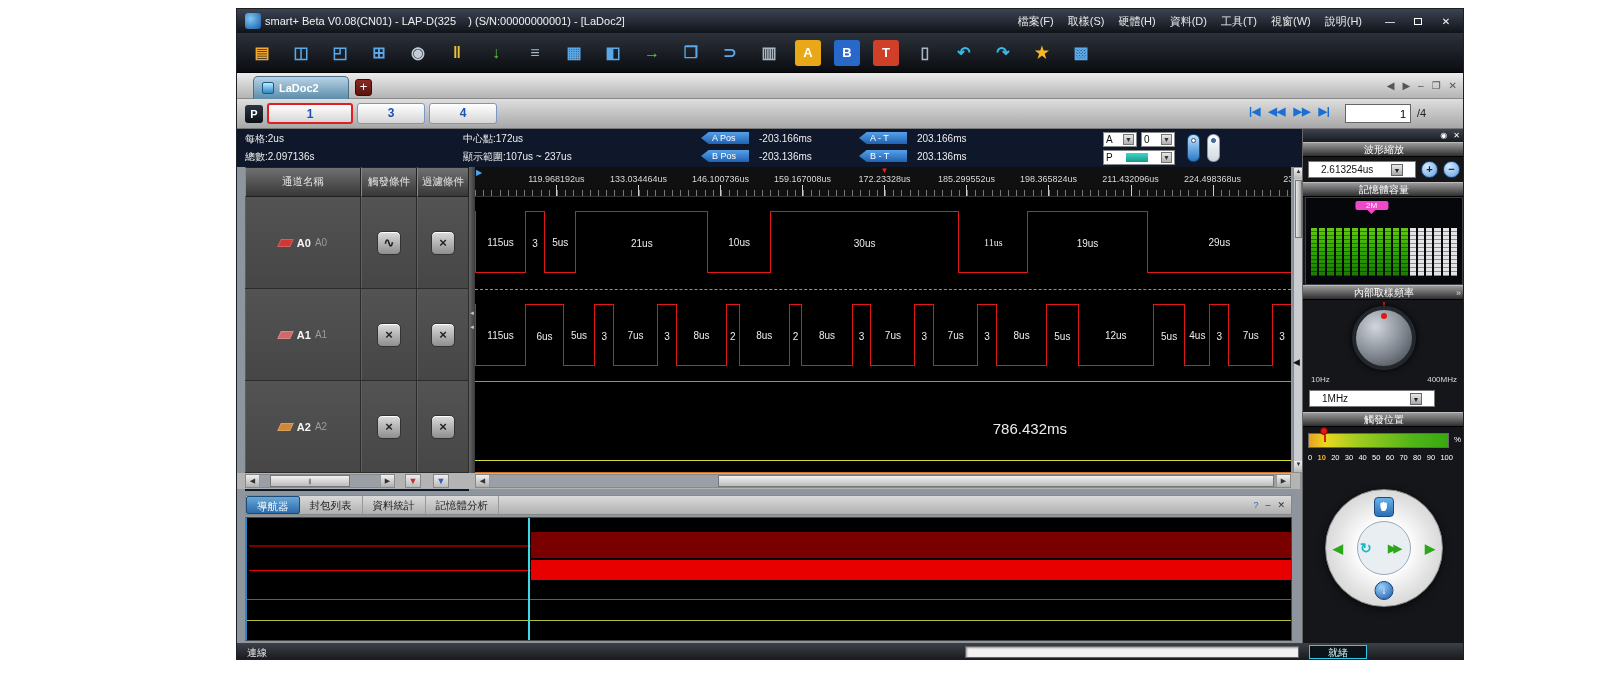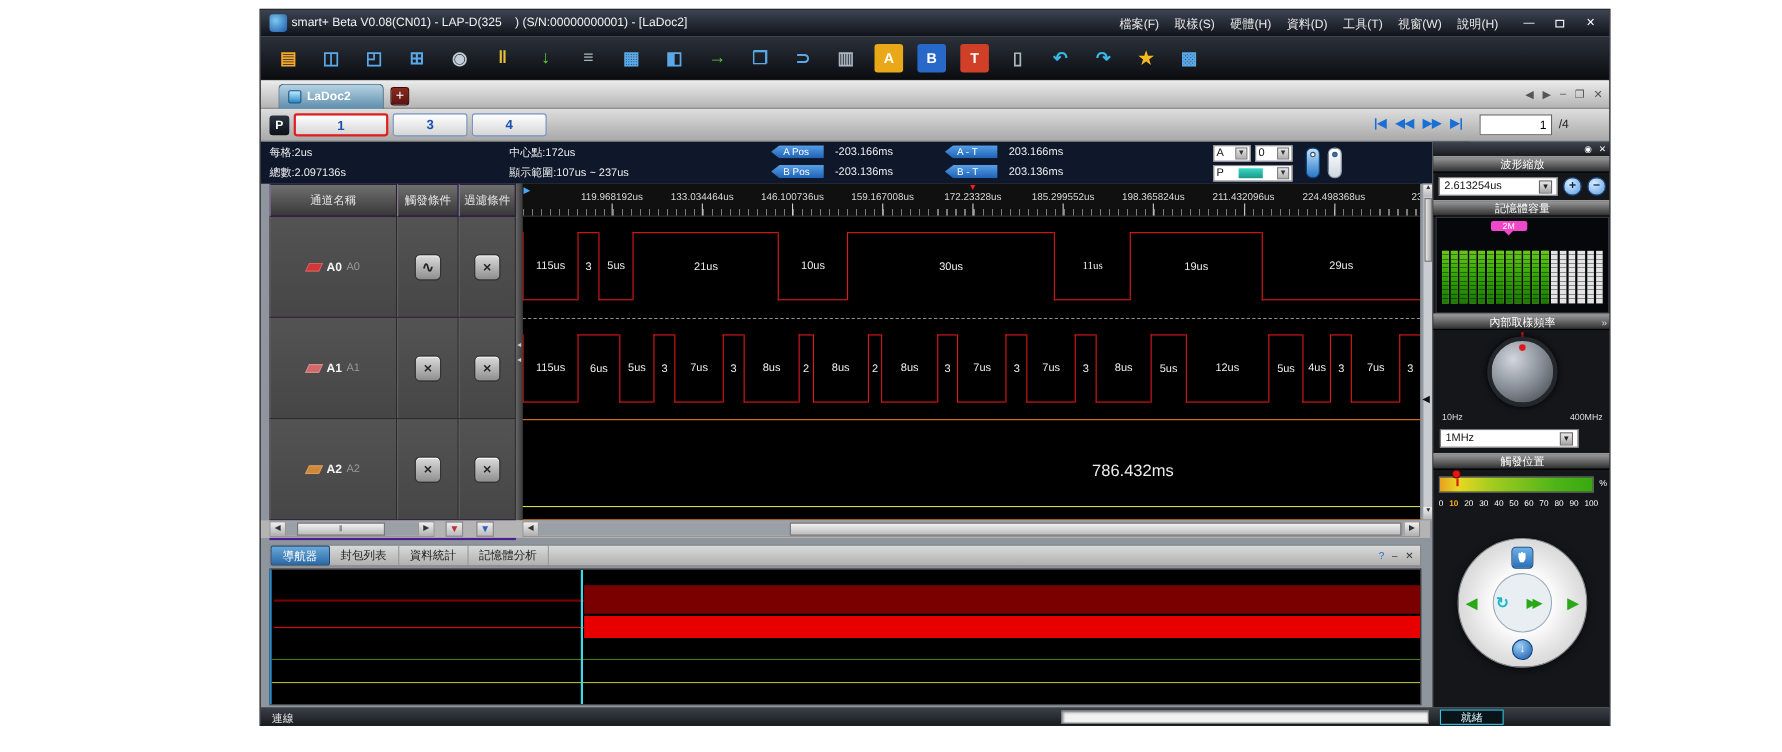--- a/index.html
+++ b/index.html
@@ -43,21 +43,21 @@
   .badge{display:inline-block;min-width:48px;background:linear-gradient(#57a0e8,#1e62b4);color:#fff;font-size:9px;padding:1px 5px 1px 11px;clip-path:polygon(0 50%,16% 0,100% 0,100% 100%,16% 100%)}
   .msel{position:absolute;height:15px;background:#fff;border:1px solid #888;color:#111;font-size:10px;display:flex;align-items:center;justify-content:space-between;padding:0 2px}
   .msel .dd{width:11px;height:11px;background:linear-gradient(#e8e8e8,#b0b0b0);border:1px solid #777;font-size:7px;line-height:10px;text-align:center;color:#333}
   .pin{position:absolute;width:13px;height:28px;border-radius:6px}
   .pin.a{background:linear-gradient(#bfe4ff,#2a78c8);border:1px solid #11497e}
   .pin.b{background:linear-gradient(#ffffff,#cfd8e0);border:1px solid #8899aa}
   .pin i{display:block;width:5px;height:5px;border-radius:50%;background:#fff;margin:3px auto 0;border:1px solid #456}
   .pin.b i{background:#2a78c8}
 
   
-  .chpanel{position:absolute;left:8px;top:158px;width:224px;height:324px;background:#4c1d95}
+  .chpanel{position:absolute;left:8px;top:158px;width:224px;height:324px;background:#0f172a}
   .chhead{display:flex;height:30px}
   .chh{background:linear-gradient(#707070,#383838);border:1px solid #202020;border-left-color:#8a8a8a;color:#e4e4e4;font-size:10.5px;display:flex;align-items:center;justify-content:center}
   .cw0{width:116px}.cw1{width:56px}.cw2{width:52px}
   .chrow{display:flex;height:92px;background:linear-gradient(#535353,#464646);border-bottom:1px solid #2c2c2c}
   .chc{display:flex;align-items:center;justify-content:center;border-right:1px solid #2c2c2c;border-left:1px solid #5f5f5f}
   .pen{width:13px;height:8px;transform:skewX(-25deg);margin-right:5px;border:1px solid #fff3}
   .chname{font-size:11px;font-weight:bold;color:#f5f5f5;margin-right:4px}
   .chsub{font-size:10px;color:#9a9a9a}
   .sqbtn{width:24px;height:24px;border-radius:5px;background:linear-gradient(#dcdcdc,#8e8e8e);border:1px solid #333;box-shadow:inset 0 1px 0 #fff;color:#222;font-size:13px;font-weight:bold;display:flex;align-items:center;justify-content:center}
   .collapse-strip{position:absolute;left:232px;top:158px;width:6px;height:306px;background:linear-gradient(90deg,#666,#3a3a3a);color:#ccc;font-size:7px;display:flex;flex-direction:column;justify-content:center;align-items:center;gap:6px}
@@ -113,21 +113,21 @@
   .st-left{position:absolute;left:10px;top:3px}
   .st-progress{position:absolute;left:728px;top:3px;width:334px;height:12px;background:#f2f2f2;border:1px solid #666;box-shadow:inset 1px 1px 2px #999}
   .st-ready{position:absolute;left:1072px;top:2px;width:58px;height:14px;border:1px solid #30c8e8;background:#0a1418;color:#d8f8ff;text-align:center;line-height:13px}
 
   
   .rpanel{position:absolute;left:1065px;top:120px;width:163px;height:514px;background:#14161a;border-left:1px solid #666}
   .rp-titlebar{height:13px;background:linear-gradient(#3e4450,#181b20);display:flex;align-items:center;justify-content:flex-end;gap:6px;padding:0 5px;color:#fff;font-size:8px}
   .rp-head{height:15px;background:linear-gradient(#9a9a9a,#2e2e2e);border-top:1px solid #bbb;border-bottom:1px solid #000;color:#fff;font-size:10px;display:flex;align-items:center;justify-content:center;position:relative}
   .rp-head .chev{position:absolute;right:4px;font-size:9px;color:#ddd}
   .zoomrow{height:25px;display:flex;align-items:center;gap:5px;padding:0 5px}
-  .rsel{height:17px;background:#fff;border:1px solid #777;color:#111;font-size:10px;display:flex;align-items:center;justify-content:space-between;padding:0 4px;flex:1}
+  .rsel{height:17px;background:#fff;border:1px solid #777;color:#111;font-size:10px;display:flex;align-items:center;justify-content:space-between;padding:0 12px;flex:1}
   .rsel .dd{width:12px;height:12px;background:linear-gradient(#e8e8e8,#a8a8a8);border:1px solid #666;font-size:7px;line-height:11px;text-align:center;color:#222}
   .zbtn{width:17px;height:17px;border-radius:50%;background:radial-gradient(circle at 35% 30%,#d8ecff,#5a9ce0);border:1px solid #1a4a88;color:#0a2a55;font-size:11px;font-weight:bold;line-height:15px;text-align:center}
   .mempanel{position:relative;height:88px;border:1px solid #3c4046;margin:0 2px;background:#05070a}
   .membadge{position:absolute;top:3px;transform:translateX(-50%);background:#f048c8;color:#fff;font-size:8px;padding:0 11px;border-radius:2px}
   .membadge:after{content:"";position:absolute;left:50%;top:100%;transform:translateX(-50%);border:4px solid transparent;border-top-color:#f048c8}
   .membars{position:absolute;left:5px;right:5px;bottom:8px;height:48px;display:flex;gap:2px;align-items:flex-end}
   .mbar{flex:1;height:100%;background-image:repeating-linear-gradient(0deg,rgba(0,0,0,.4) 0 1px,transparent 1px 4px)}
   .mbar.lit{background-color:#6cc822;background-image:linear-gradient(180deg,#eaffa0,#7ad428 45%,#3f9a10),repeating-linear-gradient(0deg,rgba(0,0,0,.4) 0 1px,transparent 1px 4px);background-blend-mode:multiply}
   .mbar.off{background-color:#e4e4e4}
   .freqpanel{position:relative;height:112px}

